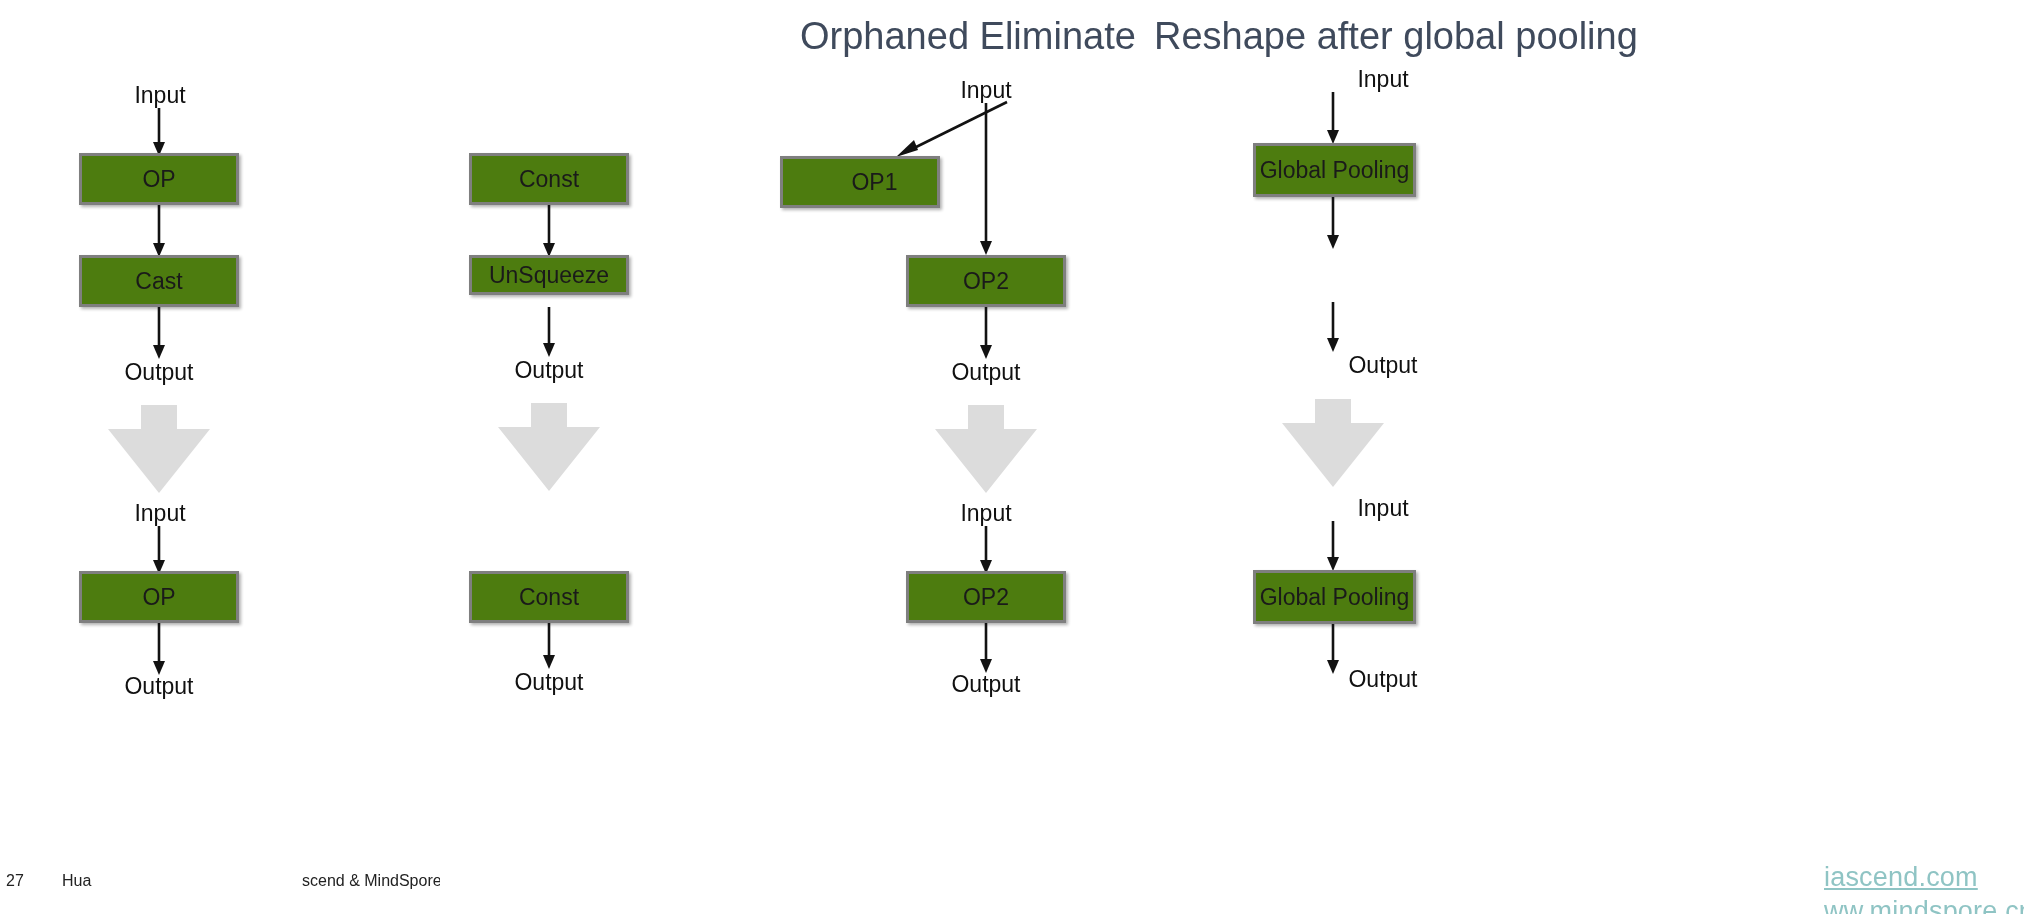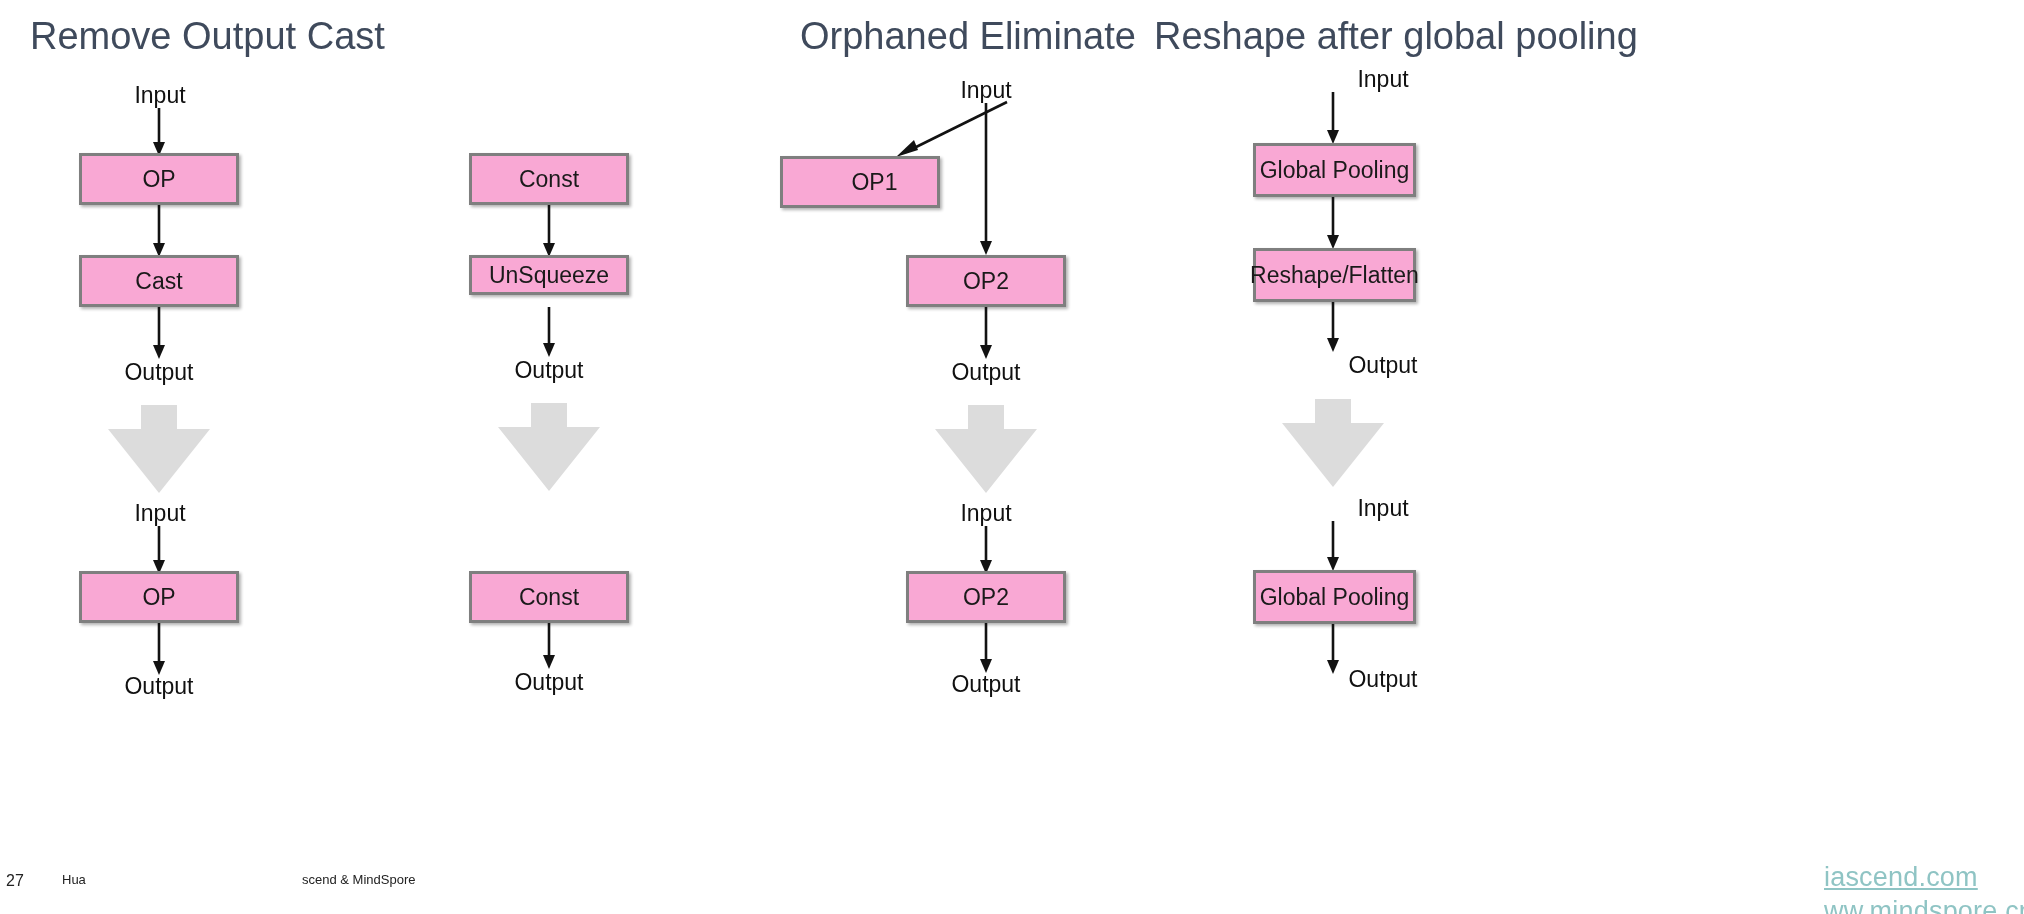--- a/index.html
+++ b/index.html
@@ -30,21 +30,21 @@
     left: 6px;
     top: 10px;
     font-size: 16px;
     color: #222222;
     white-space: nowrap;
   }
   .footer-text {
     position: absolute;
     left: 62px;
     top: 10px;
-    font-size: 13px;
+    font-size: 16px;
     color: #222222;
     white-space: nowrap;
   }
   .footer-links {
     position: absolute;
     left: 1824px;
     top: -2px;
     width: 220px;
     text-align: left;
   }
@@ -78,21 +78,21 @@
     font-size: 38px;
     line-height: 44px;
     color: #3f4a5c;
     white-space: nowrap;
     font-weight: 400;
   }
 
   
   .node {
     position: absolute;
-    background: #f9a8d4;
+    background: #4d7c0f;
     border: 3px solid #7f7f7f;
     box-sizing: border-box;
     box-shadow: 2px 2px 3px rgba(0,0,0,0.30);
     display: flex;
     align-items: center;
     justify-content: center;
   }
   .node span {
     font-size: 23px;
     color: #1a1a1a;
@@ -137,21 +137,20 @@
   <div class="footer-links">
     <a class="footer-link" href="#">iascend.com</a>
     <a class="footer-link" href="#">ww.mindspore.cn</a>
   </div>
 </div>
 
 <div class="plate" style="left:100px; top:862px; width:200px; height:52px;"></div>
 <div class="plate" style="left:440px; top:862px; width:1360px; height:52px;"></div>
 
 <div class="column" style="left:0px; width:430px;">
-  <div class="col-title" style="left:30px;">Remove Output Cast</div>
 
   <div class="io-label" style="left:110px; top:84px; width:100px;">Input</div>
   <svg class="conn" style="left:144px; top:108px; width:30px; height:48px;">
     <line x1="15" y1="0" x2="15" y2="38"></line>
     <polygon points="15,48 9,34 21,34"></polygon>
   </svg>
   <div class="node" style="left:79px; top:153px; width:160px; height:52px;">
     <span>OP</span>
   </div>
   <svg class="conn" style="left:144px; top:205px; width:30px; height:52px;">
@@ -271,23 +270,20 @@
     <line x1="15" y1="0" x2="15" y2="42"></line>
     <polygon points="15,52 9,38 21,38"></polygon>
   </svg>
   <div class="node" style="left:123px; top:143px; width:163px; height:54px;">
     <span>Global Pooling</span>
   </div>
   <svg class="conn" style="left:188px; top:197px; width:30px; height:52px;">
     <line x1="15" y1="0" x2="15" y2="42"></line>
     <polygon points="15,52 9,38 21,38"></polygon>
   </svg>
-  <div class="node" style="left:123px; top:248px; width:163px; height:54px;">
-    <span>Reshape/Flatten</span>
-  </div>
   <svg class="conn" style="left:188px; top:302px; width:30px; height:50px;">
     <line x1="15" y1="0" x2="15" y2="40"></line>
     <polygon points="15,50 9,36 21,36"></polygon>
   </svg>
   <div class="io-label" style="left:153px; top:354px; width:200px;">Output</div>
 
   <svg class="bigarrow" style="left:152px; top:399px; width:102px; height:88px;">
     <polygon points="33,0 69,0 69,24 102,24 51,88 0,24 33,24"></polygon>
   </svg>
 

